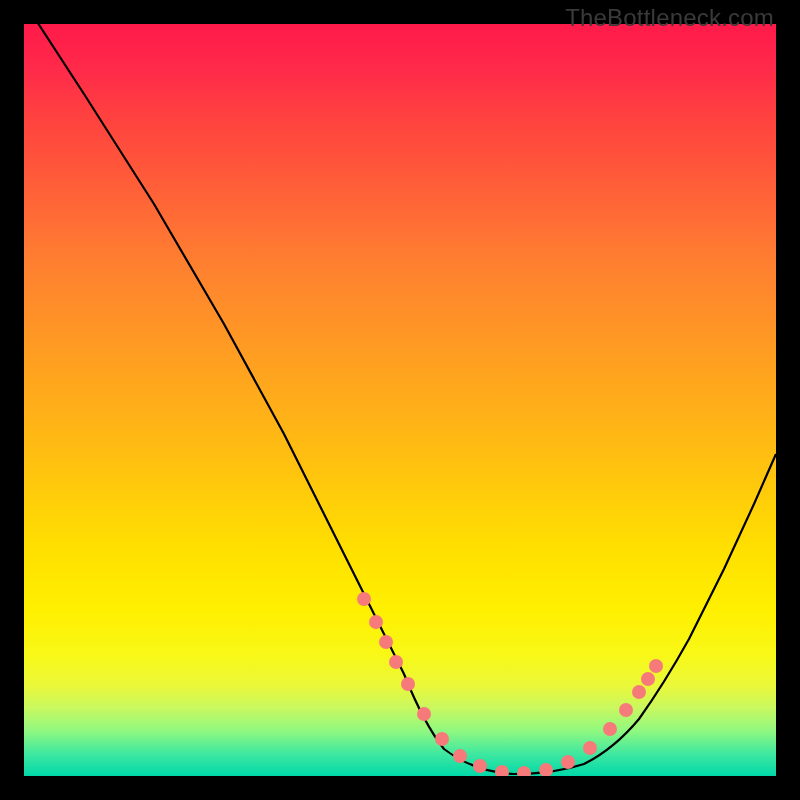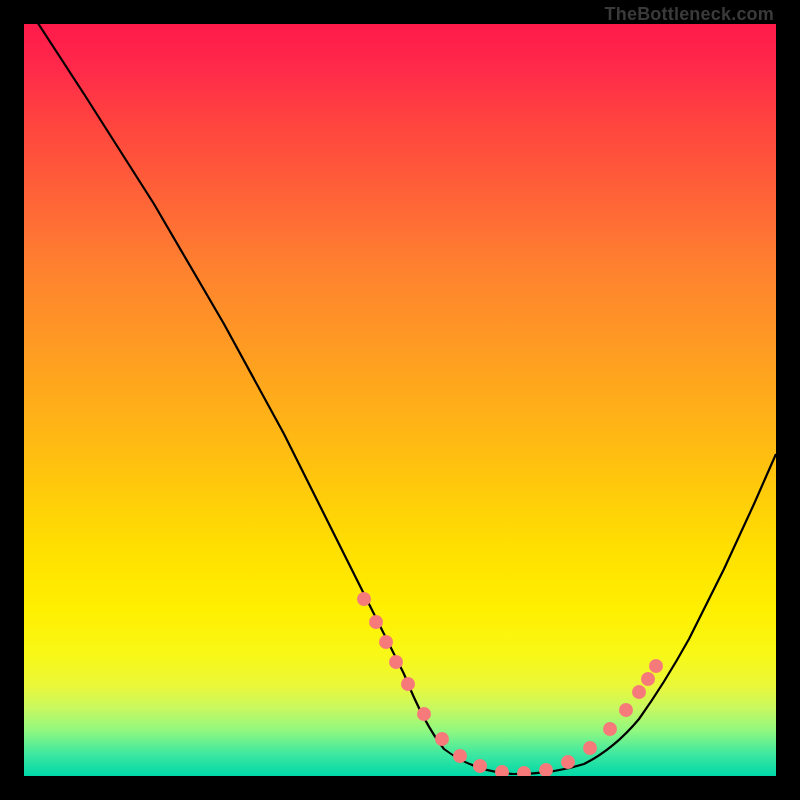--- a/index.html
+++ b/index.html
@@ -45,22 +45,22 @@
       #90f880 94%,
       #40e8a0 97%,
       #00d8a8 100%
     );
   }
   .watermark {
     position: absolute;
     top: 4px;
     right: 26px;
     color: #3a3a3a;
-    font-size: 18px;
-    font-weight: 700;
+    font-size: 24px;
+    font-weight: 400;
     letter-spacing: 0.2px;
   }
   svg.curve {
     position: absolute;
     inset: 0;
     width: 100%;
     height: 100%;
   }
 </style>
 </head>

